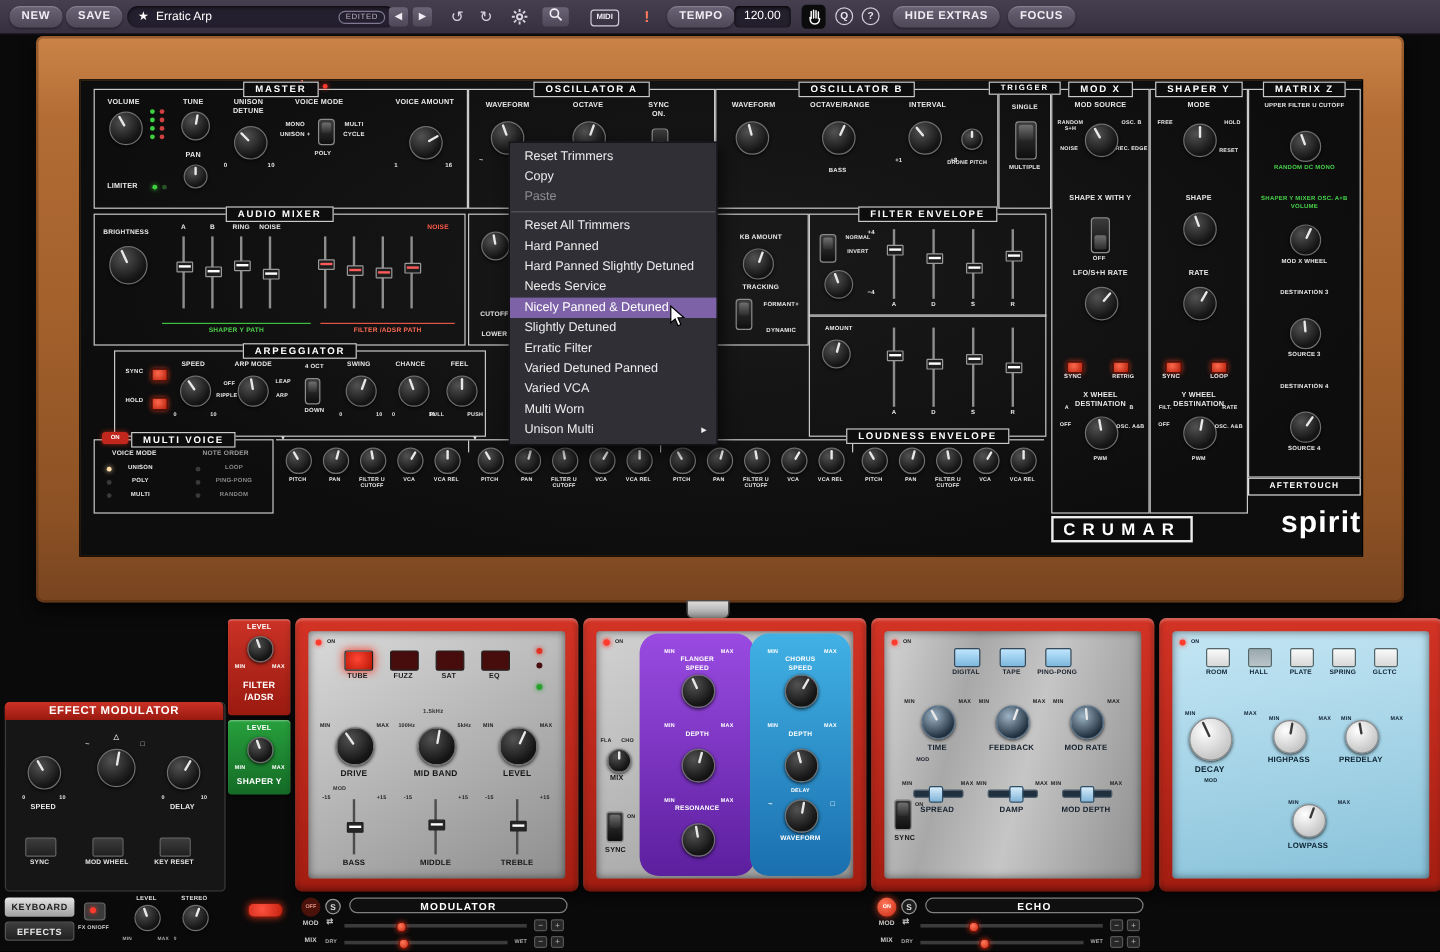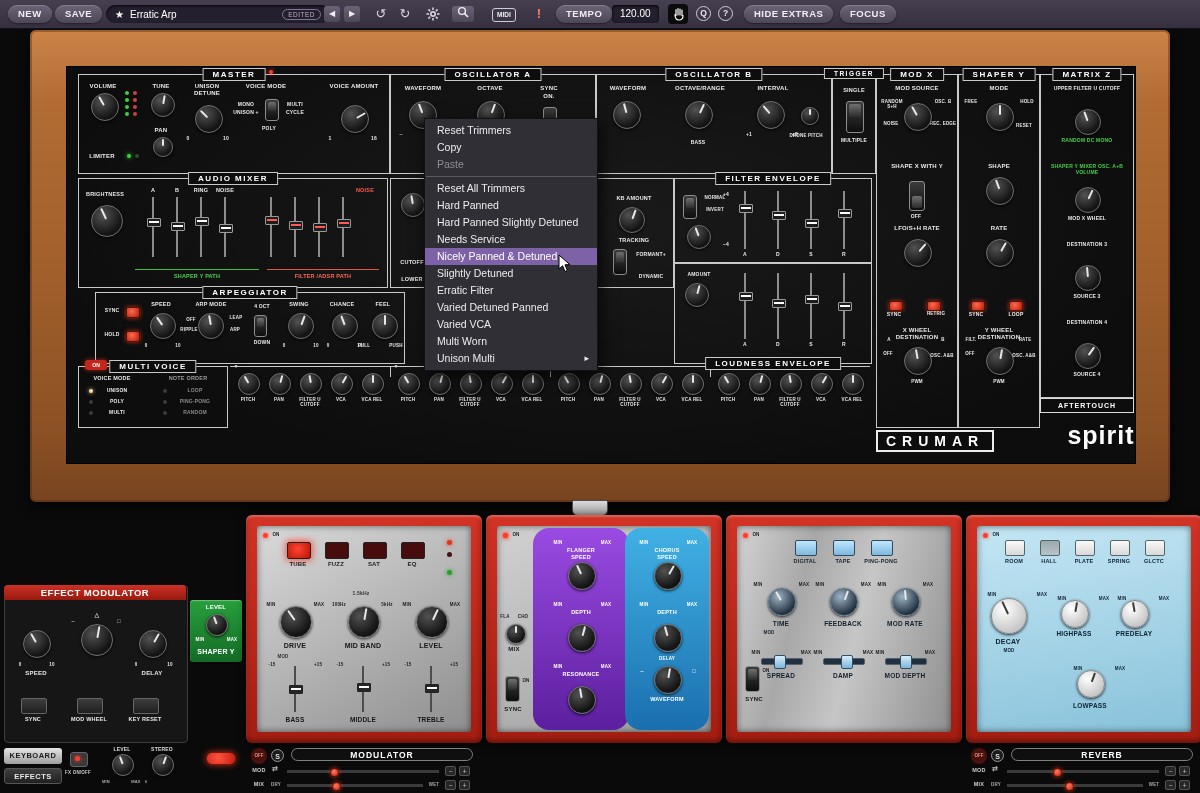--- a/index.html
+++ b/index.html
@@ -595,20 +595,30 @@
       <div class="lbl" style="position: absolute; left: 124px; top: 76px; width: 14px; font-size: 4.5px;">0</div>
       <div class="lbl" style="position: absolute; left: 158px; top: 76px; width: 14px; font-size: 4.5px;">10</div>
       <div class="lbl" style="position: absolute; left: 124px; top: 84px; width: 46px; font-size: 6px;">DELAY</div>
       <div style="position: absolute; left: 16px; top: 112px; width: 24px; height: 14px; background: linear-gradient(rgb(61, 61, 61), rgb(32, 32, 32)); border: 1px solid rgb(102, 102, 102); border-radius: 2px;"></div>
       <div class="lbl" style="position: absolute; left: 2px; top: 130px; width: 52px; font-size: 5.5px;">SYNC</div>
       <div style="position: absolute; left: 72px; top: 112px; width: 24px; height: 14px; background: linear-gradient(rgb(61, 61, 61), rgb(32, 32, 32)); border: 1px solid rgb(102, 102, 102); border-radius: 2px;"></div>
       <div class="lbl" style="position: absolute; left: 58px; top: 130px; width: 52px; font-size: 5.5px;">MOD WHEEL</div>
       <div style="position: absolute; left: 128px; top: 112px; width: 24px; height: 14px; background: linear-gradient(rgb(61, 61, 61), rgb(32, 32, 32)); border: 1px solid rgb(102, 102, 102); border-radius: 2px;"></div>
       <div class="lbl" style="position: absolute; left: 114px; top: 130px; width: 52px; font-size: 5.5px;">KEY RESET</div>
     </div>
+    <div style="position: absolute; left: 190px; top: 516px; width: 52px; height: 80px; background: linear-gradient(rgb(203, 50, 38), rgb(154, 26, 16)); border-radius: 3px; box-shadow: rgba(255, 255, 255, 0.35) 0px 1px 1px inset, rgba(0, 0, 0, 0.6) 0px 1px 3px;">
+      <div class="lbl" style="position: absolute; left: 0px; top: 4px; width: 52px; font-size: 6px; color: rgb(255, 255, 255);">LEVEL</div>
+      <div class="knob" style="position: absolute; left: 16px; top: 14px; width: 20px; height: 20px;">
+        <i style="transform: rotate(-20deg);"></i>
+      </div>
+      <div class="lbl" style="position: absolute; left: 2px; top: 37px; width: 16px; font-size: 4.5px; color: rgb(255, 255, 255);">MIN</div>
+      <div class="lbl" style="position: absolute; left: 34px; top: 37px; width: 16px; font-size: 4.5px; color: rgb(255, 255, 255);">MAX</div>
+      <div class="lbl" style="position: absolute; left: 0px; top: 50px; width: 52px; font-size: 7.5px; color: rgb(255, 255, 255);">FILTER</div>
+      <div class="lbl" style="position: absolute; left: 0px; top: 60px; width: 52px; font-size: 7.5px; color: rgb(255, 255, 255);">/ADSR</div>
+    </div>
     <div style="position: absolute; left: 190px; top: 600px; width: 52px; height: 62px; background: linear-gradient(rgb(39, 160, 60), rgb(20, 107, 38)); border-radius: 3px; box-shadow: rgba(255, 255, 255, 0.35) 0px 1px 1px inset, rgba(0, 0, 0, 0.6) 0px 1px 3px;">
       <div class="lbl" style="position: absolute; left: 0px; top: 4px; width: 52px; font-size: 6px; color: rgb(255, 255, 255);">LEVEL</div>
       <div class="knob" style="position: absolute; left: 16px; top: 14px; width: 20px; height: 20px;">
         <i style="transform: rotate(-20deg);"></i>
       </div>
       <div class="lbl" style="position: absolute; left: 2px; top: 37px; width: 16px; font-size: 4.5px; color: rgb(255, 255, 255);">MIN</div>
       <div class="lbl" style="position: absolute; left: 34px; top: 37px; width: 16px; font-size: 4.5px; color: rgb(255, 255, 255);">MAX</div>
       <div class="lbl" style="position: absolute; left: 0px; top: 48px; width: 52px; font-size: 7px; color: rgb(255, 255, 255);">SHAPER Y</div>
     </div>
     <div class="fx-frame" style="position: absolute; left: 246px; top: 515px; width: 236px; height: 228px;">
@@ -846,33 +856,33 @@
       <div style="position: absolute; left: 212px; top: 20px; width: 11px; height: 10px; background: rgb(39, 39, 39); border: 1px solid rgb(85, 85, 85); border-radius: 2px; color: rgb(187, 187, 187); font-size: 7px; text-align: center; line-height: 10px; box-sizing: border-box;">+</div>
       <div class="lbl" style="position: absolute; left: 2px; top: 35px; width: 20px; font-size: 5.5px; color: rgb(204, 204, 204);">MIX</div>
       <div class="lbl" style="position: absolute; left: 20px; top: 36px; width: 18px; font-size: 4.5px; color: rgb(170, 170, 170);">DRY</div>
       <div style="position: absolute; left: 40px; top: 38px; width: 136px; height: 3px; background: rgb(59, 59, 59);">
         <div style="position: absolute; left: 45px; top: -2px; width: 7px; height: 7px; border-radius: 50%; background: radial-gradient(circle at 40% 35%, rgb(255, 122, 90), rgb(198, 35, 16)); border: 1px solid rgb(122, 21, 10); box-shadow: rgba(255, 60, 30, 0.7) 0px 0px 4px;"></div>
       </div>
       <div class="lbl" style="position: absolute; left: 178px; top: 36px; width: 18px; font-size: 4.5px; color: rgb(170, 170, 170);">WET</div>
       <div style="position: absolute; left: 198px; top: 34px; width: 11px; height: 10px; background: rgb(39, 39, 39); border: 1px solid rgb(85, 85, 85); border-radius: 2px; color: rgb(187, 187, 187); font-size: 7px; text-align: center; line-height: 10px; box-sizing: border-box;">−</div>
       <div style="position: absolute; left: 212px; top: 34px; width: 11px; height: 10px; background: rgb(39, 39, 39); border: 1px solid rgb(85, 85, 85); border-radius: 2px; color: rgb(187, 187, 187); font-size: 7px; text-align: center; line-height: 10px; box-sizing: border-box;">+</div>
     </div>
-    <div style="position: absolute; left: 967px; top: 746px; width: 233px; height: 47px;">
-      <div style="position: absolute; left: 4px; top: 2px; width: 16px; height: 16px; border-radius: 50%; font-size: 4.5px; font-weight: bold; text-align: center; line-height: 16px; background: rgb(74, 18, 11); color: rgb(224, 149, 133);">OFF</div>
+    <div style="position: absolute; left: 727px; top: 746px; width: 233px; height: 47px;">
+      <div style="position: absolute; left: 4px; top: 2px; width: 16px; height: 16px; border-radius: 50%; font-size: 4.5px; font-weight: bold; text-align: center; line-height: 16px; background: radial-gradient(circle at 40% 35%, rgb(255, 122, 90), rgb(198, 35, 16)); color: rgb(255, 255, 255); box-shadow: rgba(255, 70, 35, 0.8) 0px 0px 6px;">ON</div>
       <div style="position: absolute; left: 24px; top: 3px; width: 13px; height: 13px; border-radius: 50%; border: 1px solid rgb(153, 153, 153); background: rgb(28, 28, 28); color: rgb(221, 221, 221); font-size: 7px; font-weight: bold; text-align: center; line-height: 13px; box-sizing: border-box;">S</div>
-      <div style="position: absolute; left: 44px; top: 2px; width: 182px; height: 13px; border: 1px solid rgb(128, 128, 128); border-radius: 7px; background: rgb(15, 15, 15); color: rgb(255, 255, 255); font-size: 8.5px; font-weight: bold; text-align: center; line-height: 13px; letter-spacing: 1px; box-sizing: border-box;">REVERB</div>
+      <div style="position: absolute; left: 44px; top: 2px; width: 182px; height: 13px; border: 1px solid rgb(128, 128, 128); border-radius: 7px; background: rgb(15, 15, 15); color: rgb(255, 255, 255); font-size: 8.5px; font-weight: bold; text-align: center; line-height: 13px; letter-spacing: 1px; box-sizing: border-box;">ECHO</div>
       <div class="lbl" style="position: absolute; left: 2px; top: 21px; width: 20px; font-size: 5.5px; color: rgb(204, 204, 204);">MOD</div>
       <div class="lbl" style="position: absolute; left: 22px; top: 19px; width: 12px; font-size: 7px; color: rgb(187, 187, 187);">⇄</div>
       <div style="position: absolute; left: 40px; top: 24px; width: 152px; height: 3px; background: rgb(59, 59, 59);">
-        <div style="position: absolute; left: 46px; top: -2px; width: 7px; height: 7px; border-radius: 50%; background: radial-gradient(circle at 40% 35%, rgb(255, 122, 90), rgb(198, 35, 16)); border: 1px solid rgb(122, 21, 10); box-shadow: rgba(255, 60, 30, 0.7) 0px 0px 4px;"></div>
+        <div style="position: absolute; left: 40px; top: -2px; width: 7px; height: 7px; border-radius: 50%; background: radial-gradient(circle at 40% 35%, rgb(255, 122, 90), rgb(198, 35, 16)); border: 1px solid rgb(122, 21, 10); box-shadow: rgba(255, 60, 30, 0.7) 0px 0px 4px;"></div>
       </div>
       <div style="position: absolute; left: 198px; top: 20px; width: 11px; height: 10px; background: rgb(39, 39, 39); border: 1px solid rgb(85, 85, 85); border-radius: 2px; color: rgb(187, 187, 187); font-size: 7px; text-align: center; line-height: 10px; box-sizing: border-box;">−</div>
       <div style="position: absolute; left: 212px; top: 20px; width: 11px; height: 10px; background: rgb(39, 39, 39); border: 1px solid rgb(85, 85, 85); border-radius: 2px; color: rgb(187, 187, 187); font-size: 7px; text-align: center; line-height: 10px; box-sizing: border-box;">+</div>
       <div class="lbl" style="position: absolute; left: 2px; top: 35px; width: 20px; font-size: 5.5px; color: rgb(204, 204, 204);">MIX</div>
       <div class="lbl" style="position: absolute; left: 20px; top: 36px; width: 18px; font-size: 4.5px; color: rgb(170, 170, 170);">DRY</div>
       <div style="position: absolute; left: 40px; top: 38px; width: 136px; height: 3px; background: rgb(59, 59, 59);">
-        <div style="position: absolute; left: 58px; top: -2px; width: 7px; height: 7px; border-radius: 50%; background: radial-gradient(circle at 40% 35%, rgb(255, 122, 90), rgb(198, 35, 16)); border: 1px solid rgb(122, 21, 10); box-shadow: rgba(255, 60, 30, 0.7) 0px 0px 4px;"></div>
+        <div style="position: absolute; left: 49px; top: -2px; width: 7px; height: 7px; border-radius: 50%; background: radial-gradient(circle at 40% 35%, rgb(255, 122, 90), rgb(198, 35, 16)); border: 1px solid rgb(122, 21, 10); box-shadow: rgba(255, 60, 30, 0.7) 0px 0px 4px;"></div>
       </div>
       <div class="lbl" style="position: absolute; left: 178px; top: 36px; width: 18px; font-size: 4.5px; color: rgb(170, 170, 170);">WET</div>
       <div style="position: absolute; left: 198px; top: 34px; width: 11px; height: 10px; background: rgb(39, 39, 39); border: 1px solid rgb(85, 85, 85); border-radius: 2px; color: rgb(187, 187, 187); font-size: 7px; text-align: center; line-height: 10px; box-sizing: border-box;">−</div>
       <div style="position: absolute; left: 212px; top: 34px; width: 11px; height: 10px; background: rgb(39, 39, 39); border: 1px solid rgb(85, 85, 85); border-radius: 2px; color: rgb(187, 187, 187); font-size: 7px; text-align: center; line-height: 10px; box-sizing: border-box;">+</div>
     </div>
   </div>
 
 </body></html>

